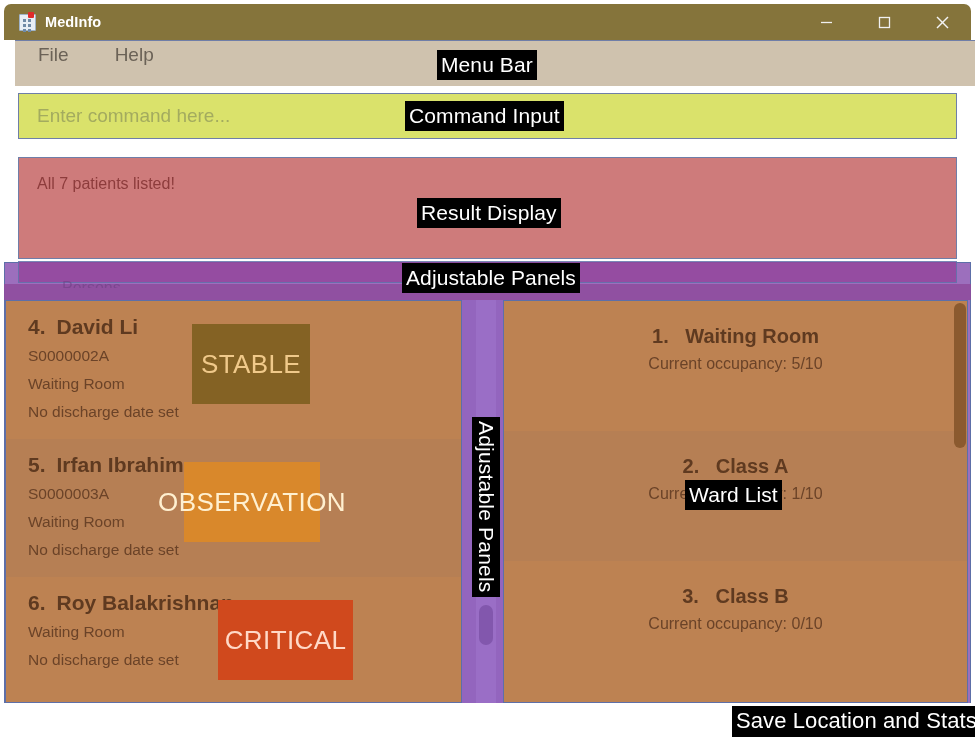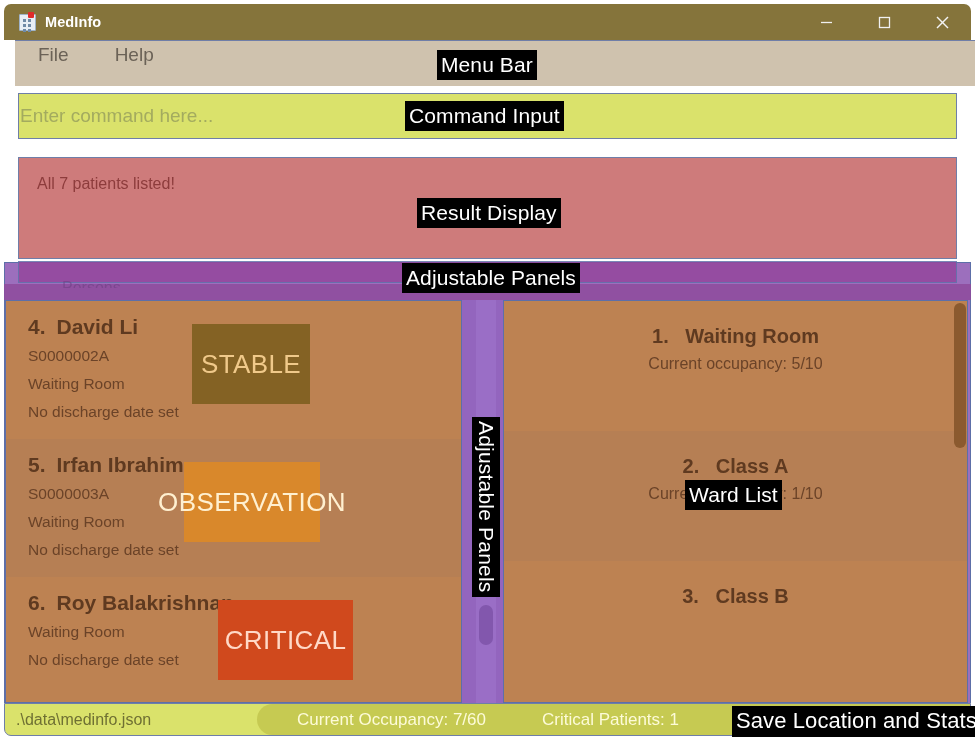--- a/index.html
+++ b/index.html
@@ -97,21 +97,21 @@
 
   
   .command-box {
     position: absolute;
     left: 18px; top: 93px;
     width: 939px; height: 46px;
     background: #dae26b;
     border: 1px solid #6f7ea8;
     display: flex;
     align-items: center;
-    padding-left: 1px;
+    padding-left: 18px;
   }
   .command-box .ph {
     font-size: 19px;
     color: #a3ab5f;
   }
 
   
   .result-box {
     position: absolute;
     left: 18px; top: 157px;
@@ -461,35 +461,29 @@
           <span>Class A</span>
         </div>
         <div class="w-sub">Current occupancy: 1/10</div>
       </div>
 
       <div class="ward-card">
         <div class="w-head">
           <span class="w-index">3.</span>
           <span>Class B</span>
         </div>
+        <div class="w-sub">Current occupancy: 0/10</div>
       </div>
 
       <div class="ward-scrollbar">
         <div class="ward-scroll-thumb"></div>
       </div>
     </div>
   </div>
 
-  <div class="statusbar">
-    <div class="save-path">.\data\medinfo.json</div>
-    <div class="stats-wrap">
-      <div class="stat occ">Current Occupancy: 7/60</div>
-      <div class="stat">Critical Patients: 1</div>
-    </div>
-  </div>
 
   <div class="anno anno-menu">Menu Bar</div>
   <div class="anno anno-command">Command Input</div>
   <div class="anno anno-result">Result Display</div>
   <div class="anno anno-adjust">Adjustable Panels</div>
   <div class="anno anno-ward">Ward List</div>
   <div class="anno anno-save">Save Location and Stats</div>
 
 </div>
 

